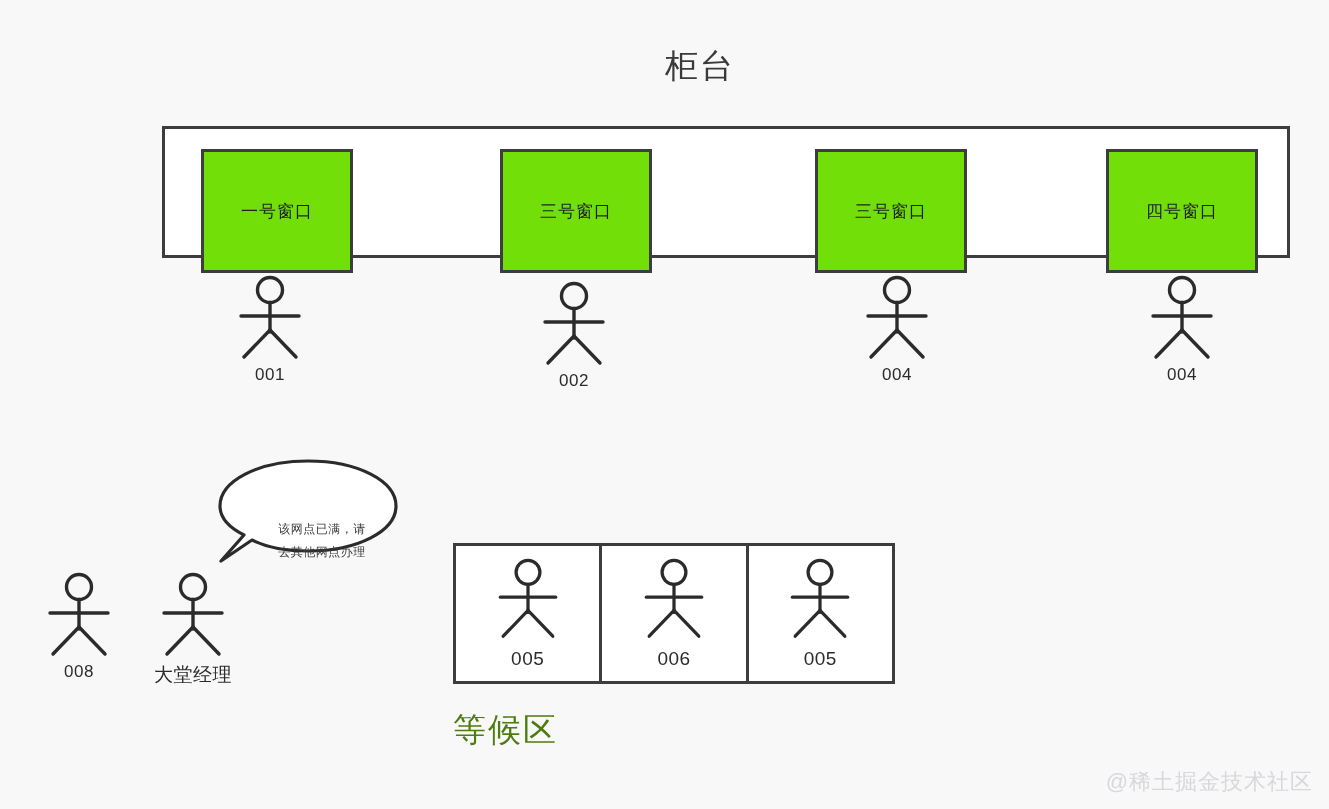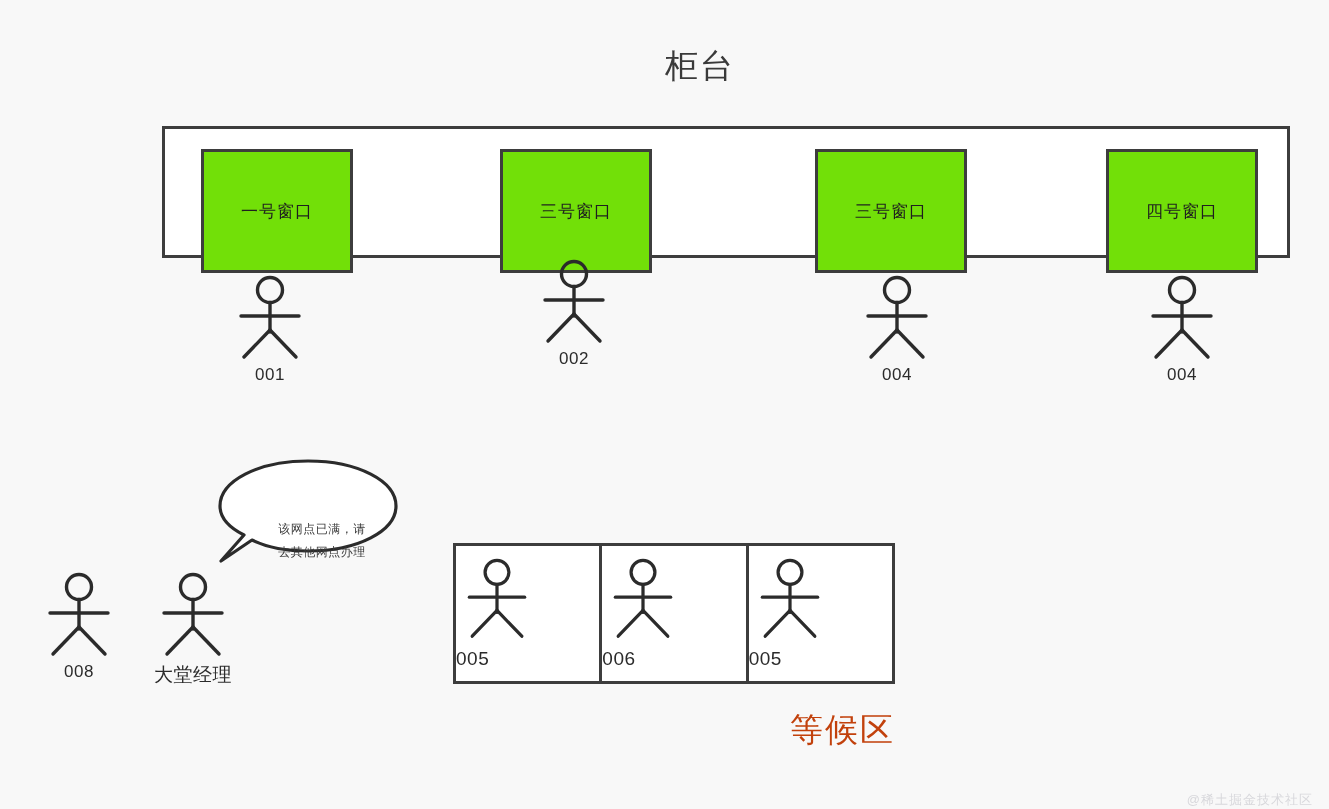--- a/index.html
+++ b/index.html
@@ -28,23 +28,23 @@
     text-align: center;
     font-size: 33px;
     color: #3a3a3a;
     letter-spacing: 2px;
     line-height: 44px;
   }
   .title-waiting {
     position: absolute;
     left: 453px; top: 708px;
     width: 442px;
-    text-align: right;
+    text-align: left;
     font-size: 33px;
-    color: #c2410c;
+    color: #4d7c0f;
     letter-spacing: 2px;
     line-height: 44px;
   }
 
   
   .counter-bar {
     position: absolute;
     left: 162px; top: 126px;
     width: 1128px;
     height: 132px;
@@ -84,21 +84,21 @@
   .person .person-label {
     font-size: 17px;
     color: #2b2b2b;
     margin-top: 2px;
     letter-spacing: 0.5px;
     white-space: nowrap;
   }
 
   
   .teller-1 { left: 227px; top: 275px; }
-  .teller-2 { left: 531px; top: 259px; }
+  .teller-2 { left: 531px; top: 281px; }
   .teller-3 { left: 854px; top: 275px; }
   .teller-4 { left: 1139px; top: 275px; }
 
   
   .cust-008  { left: 36px;  top: 572px; }
   .manager   { left: 150px; top: 572px; width: 86px; }
   .manager .person-label { font-size: 19px; }
 
   
   .waiting-area {
@@ -109,21 +109,21 @@
     border: 3px solid #3d3d3d;
     background: #ffffff;
     display: flex;
   }
   .waiting-cell {
     flex: 1 1 0;
     position: relative;
     border-right: 3px solid #3d3d3d;
     display: flex;
     flex-direction: column;
-    align-items: flex-start;
+    align-items: center;
     justify-content: center;
   }
   .waiting-cell:last-child { border-right: none; }
   .waiting-cell .person-label {
     font-size: 19px;
     color: #2b2b2b;
     margin-top: 1px;
     letter-spacing: 0.5px;
   }
 
@@ -147,22 +147,22 @@
     font-size: 12px;
     line-height: 23px;
     color: #3a3a3a;
     letter-spacing: 0.5px;
     margin-top: 39px;
   }
 
   
   .watermark {
     position: absolute;
-    right: 16px; bottom: 0;
-    font-size: 13px;
+    right: 16px; bottom: 12px;
+    font-size: 22px;
     color: #d8d8dc;
     letter-spacing: 1px;
   }
 </style>
 </head>
 <body>
 
 <div id="stage">
 
   <div class="title-counter">柜台</div>

